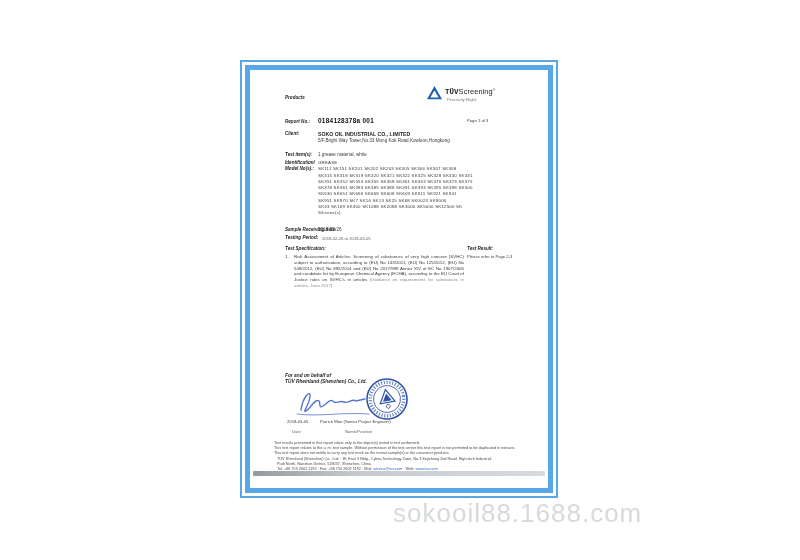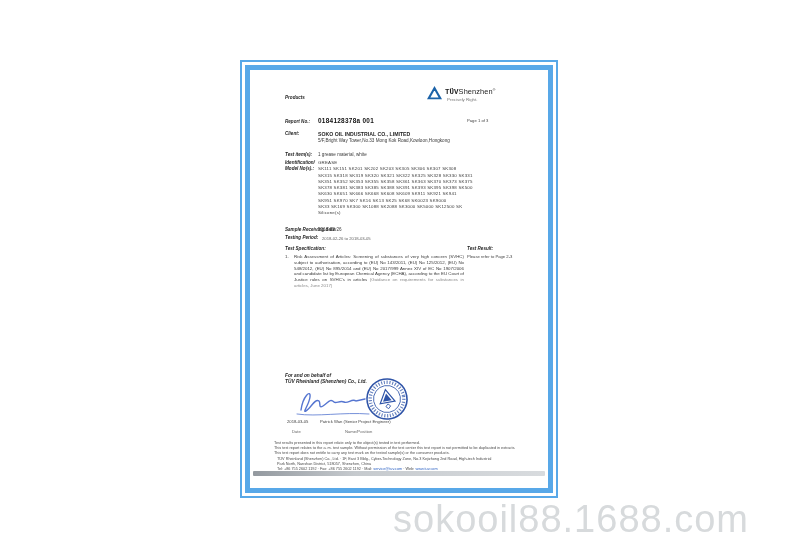--- a/index.html
+++ b/index.html
@@ -21,40 +21,40 @@
   .model{font-size:4.4px;color:#3a3a3a;line-height:6.3px;letter-spacing:.2px;}
   .para{font-size:4.4px;color:#3a3a3a;line-height:5.8px;text-align:justify;}
   .para .note{color:#8a8a8a;}
   .brand{font-size:7.4px;color:#222;letter-spacing:.1px;}
   .brand b{font-weight:bold;font-family:Liberation Mono, monospace;}
   .slogan{font-size:4.4px;color:#777;}
   .link{color:#2d62c4;}
   .graybar{background:linear-gradient(to right,#93999f,#c6cace 35%,#d8dbde);height:5px;border-radius:1px;}
   
   .wm-cn{font-size:28px;letter-spacing:7px;color:rgba(158,168,176,0.55);font-weight:bold;white-space:nowrap;}
-  .wm-url{font-size:38px;letter-spacing:1px;color:#d7dadc;white-space:nowrap;}
+  .wm-url{font-size:26px;letter-spacing:1px;color:#d7dadc;white-space:nowrap;}
 </style>
 </head>
 <body>
 
 <div id="canvas">
 
   <div class="cert">
     <div class="cert-inner">
       <div class="page">
 
         <div class="abs lbl" style="left:35px;top:25px;">Products</div>
 
         <div class="abs" style="left:177px;top:15px;width:110px;height:22px;">
           <svg class="abs" style="left:0;top:1px;" width="15" height="14" viewBox="0 0 15 14">
             <path d="M7.5 0 L15 13.2 L0 13.2 Z" fill="#1b62a8"></path>
             <path d="M7.5 4.2 L11.6 11.4 L3.4 11.4 Z" fill="#ffffff"></path>
             <path d="M7.5 1.6 L9.4 4.9 L5.6 4.9 Z" fill="#1b62a8"></path>
           </svg>
-          <div class="abs brand" style="left:18px;top:2px;"><b>TÜV</b><span>Shenzhen</span><sup style="font-size:3.5px;">®</sup></div>
+          <div class="abs brand" style="left:18px;top:2px;"><b>TÜV</b><span>Screening</span><sup style="font-size:3.5px;">®</sup></div>
           <div class="abs slogan" style="left:20px;top:12px;">Precisely Right.</div>
         </div>
 
         <div class="abs lbl" style="left:35px;top:49px;">Report No.:</div>
         <div class="abs report-no" style="left:68px;top:47px;">0184128378a 001</div>
         <div class="abs tiny" style="left:217px;top:48px;">Page 1 of 3</div>
 
         <div class="abs lbl" style="left:35px;top:61px;">Client:</div>
         <div class="abs val-b" style="left:68px;top:61px;">SOKO OIL INDUSTRIAL CO., LIMITED</div>
         <div class="abs val" style="left:68px;top:68px;">5/F,Bright Way Tower,No.33 Mong Kok Road,Kowloon,Hongkong</div>

